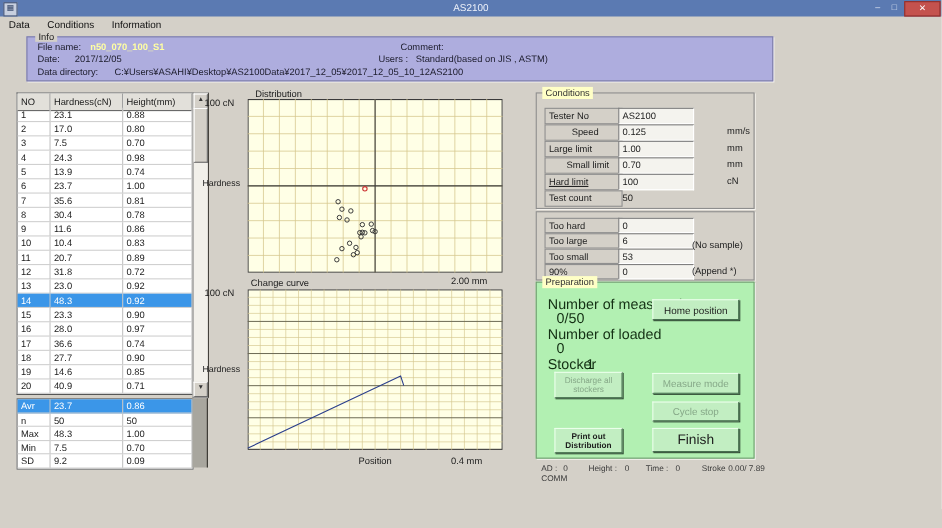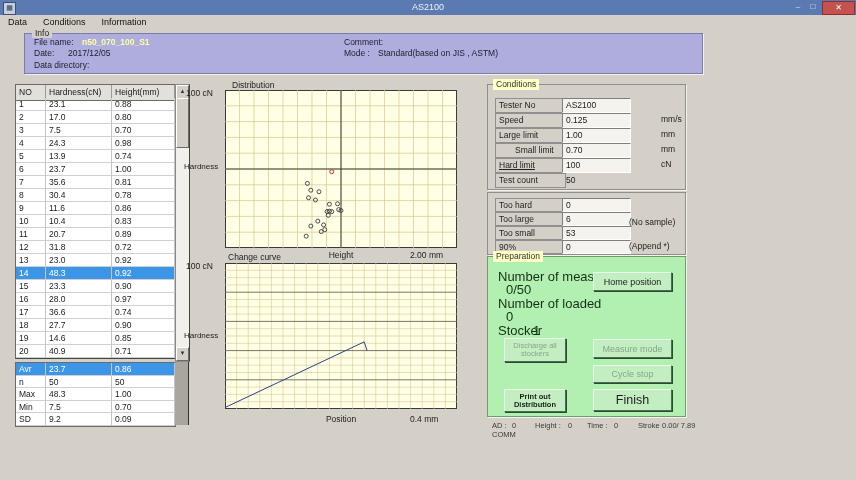--- a/index.html
+++ b/index.html
@@ -86,27 +86,28 @@
   <div class="menubar">
       <span class="menu-item">Data</span>
       <span class="menu-item">Conditions</span>
       <span class="menu-item">Information</span>
     </div>
 
   <div class="infobox"></div>
   <span class="infocap">Info</span>
   <span class="inf" style="left:34px;top:37px">File name:</span>
   <span class="inf fname" style="left:82px;top:37px">n50_070_100_S1</span>
-  <span class="inf" style="left:344px;top:37px">Comment:</span>
+  <span class="inf" style="left:364px;top:37px">Comment:</span>
   <span class="inf" style="left:392px;top:37px"></span>
   <span class="inf" style="left:34px;top:48px">Date:</span>
   <span class="inf" style="left:68px;top:48px">2017/12/05</span>
-  <span class="inf" style="left:344px;top:48px">Mode :</span>
+  <span class="inf" style="left:344px;top:48px">Users :</span>
   <span class="inf" style="left:378px;top:48px">Standard(based on JIS , ASTM)</span>
   <span class="inf" style="left:34px;top:60px">Data directory:</span>
+  <span class="inf" style="left:104px;top:60px">C:¥Users¥ASAHI¥Desktop¥AS2100Data¥2017_12_05¥2017_12_05_10_12AS2100</span>
 
   <div class="rtable">
       <div class="th">NO</div>
       <div class="th">Hardness(cN)</div>
       <div class="th">Height(mm)</div>
       <div class="td">1</div>
       <div class="td">23.1</div>
       <div class="td">0.88</div>
       <div class="td">2</div>
       <div class="td">17.0</div>
@@ -235,21 +236,20 @@
       <circle cx="83.52" cy="107.75599999999999" r="2" fill="none" stroke="#3a3a3a" stroke-width="0.9"></circle>
       <circle cx="106.72" cy="121.66" r="2" fill="none" stroke="#3a3a3a" stroke-width="0.9"></circle>
       <circle cx="104.4" cy="121.186" r="2" fill="none" stroke="#3a3a3a" stroke-width="0.9"></circle>
       <circle cx="112.52" cy="113.75999999999999" r="2" fill="none" stroke="#3a3a3a" stroke-width="0.9"></circle>
       <circle cx="85.84" cy="100.172" r="2" fill="none" stroke="#3a3a3a" stroke-width="0.9"></circle>
       <circle cx="104.4" cy="114.23400000000001" r="2" fill="none" stroke="#3a3a3a" stroke-width="0.9"></circle>
       <circle cx="98.6" cy="134.932" r="2" fill="none" stroke="#3a3a3a" stroke-width="0.9"></circle>
       <circle cx="82.36" cy="93.378" r="2" fill="none" stroke="#3a3a3a" stroke-width="0.9"></circle>
       <circle cx="106.72" cy="81.686" r="2" fill="none" stroke="#cc3333" stroke-width="1"></circle>
     </svg>
-  <span class="clab ctr" style="left:225px;top:250px;width:232px">Height</span>
   <span class="clab rt" style="left:410px;top:250px;width:48px">2.00 mm</span>
 
   <span class="clab" style="left:228px;top:252px">Change curve</span>
   <span class="clab rt" style="left:186px;top:261px;width:36px">100 cN</span>
   <span class="clab" style="left:184px;top:331px;font-size:8px">Hardness</span>
   <svg width="232" height="146" style="left:225px;top:263px">
       <rect x="0.5" y="0.5" width="231" height="145" fill="#ffffe6" stroke="#3a3a3a" stroke-width="1"></rect>
       <line x1="11.6" y1="0" x2="11.6" y2="146" stroke="#d5c78e" stroke-width="0.6"></line>
       <line x1="23.2" y1="0" x2="23.2" y2="146" stroke="#d5c78e" stroke-width="0.6"></line>
       <line x1="34.8" y1="0" x2="34.8" y2="146" stroke="#d5c78e" stroke-width="0.6"></line>
@@ -289,21 +289,21 @@
       <line x1="0" y1="131.4" x2="232" y2="131.4" stroke="#d5c78e" stroke-width="0.6"></line>
       <line x1="0" y1="138.7" x2="232" y2="138.7" stroke="#d5c78e" stroke-width="0.6"></line>
       <polyline points="0,144.54 139.2,78.84 142.1,87.6" fill="none" stroke="#2b3f8c" stroke-width="1"></polyline>
     </svg>
   <span class="clab ctr" style="left:225px;top:414px;width:232px">Position</span>
   <span class="clab rt" style="left:410px;top:414px;width:48px">0.4  mm</span>
 
   <div class="gbox" style="left:487px;top:84px;width:197px;height:104px">
       <div class="clabel" style="top: 13px;">Tester No</div>
       <div class="cvalue" style="top: 13px;">AS2100</div>
-      <div class="clabel" style="top: 28px;">Speed</div>
+      <div class="clabel" style="top: 28px; text-align: center;">Speed</div>
       <div class="cvalue" style="top: 28px;">0.125</div>
       <div class="cunit" style="top: 29px;">mm/s</div>
       <div class="clabel" style="top: 43px;">Large limit</div>
       <div class="cvalue" style="top: 43px;">1.00</div>
       <div class="cunit" style="top: 44px;">mm</div>
       <div class="clabel" style="top: 58px; padding-left: 19px;">Small limit</div>
       <div class="cvalue" style="top: 58px;">0.70</div>
       <div class="cunit" style="top: 59px;">mm</div>
       <div class="clabel" style="top: 73px; text-decoration: underline;">Hard limit</div>
       <div class="cvalue" style="top: 73px;">100</div>

